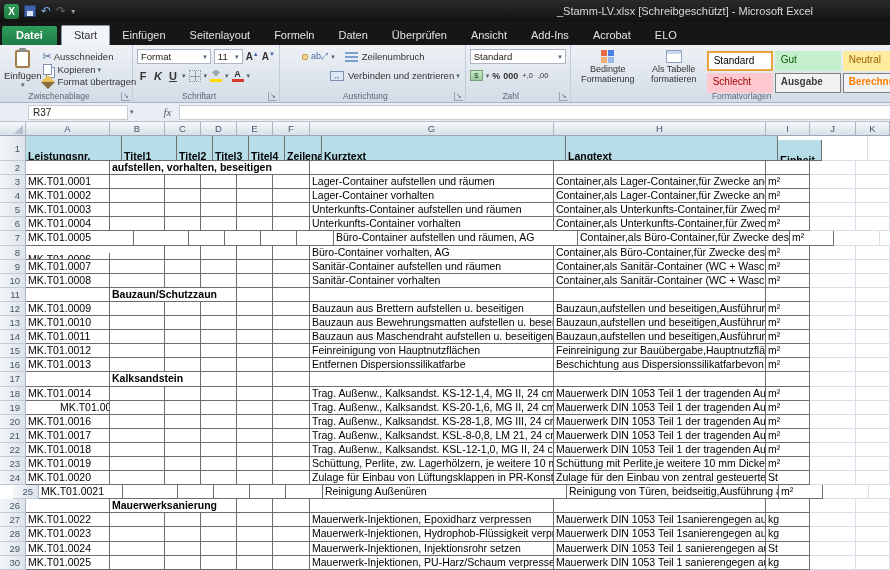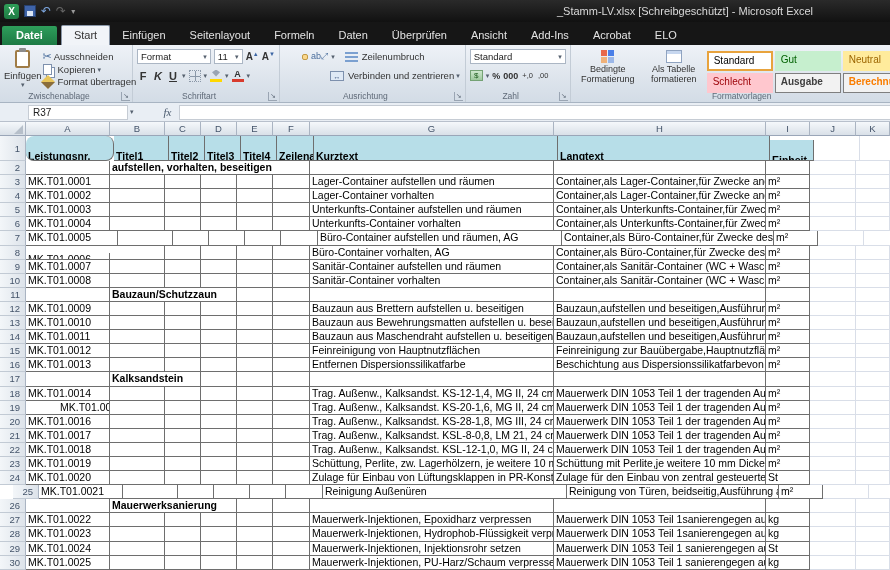--- a/index.html
+++ b/index.html
@@ -270,21 +270,21 @@
         <div class="chcell" style="width: 37px;">F</div>
         <div class="chcell" style="width: 244px;">G</div>
         <div class="chcell" style="width: 212px;">H</div>
         <div class="chcell" style="width: 44px;">I</div>
         <div class="chcell" style="width: 46px;">J</div>
         <div class="chcell" style="width: 34px;">K</div>
       </div>
     <div id="grid">
         <div class="row" style="height: 25px;">
           <div class="rh" style="line-height: 25px;">1</div>
-          <div class="cell hdr" style="width: 88px; line-height: 41px; background: rgb(183, 222, 232); margin-top: 0px; border-radius: 8px;">Leistungsnr.</div>
+          <div class="cell hdr" style="width: 96px; line-height: 41px; background: rgb(183, 222, 232); margin-top: 0px;">Leistungsnr.</div>
           <div class="cell hdr" style="width: 55px; line-height: 41px; background: rgb(183, 222, 232); margin-top: 0px;">Titel1</div>
           <div class="cell hdr" style="width: 36px; line-height: 41px; background: rgb(183, 222, 232); margin-top: 0px;">Titel2</div>
           <div class="cell hdr" style="width: 36px; line-height: 41px; background: rgb(183, 222, 232); margin-top: 0px;">Titel3</div>
           <div class="cell hdr" style="width: 36px; line-height: 41px; background: rgb(183, 222, 232); margin-top: 0px;">Titel4</div>
           <div class="cell hdr" style="width: 37px; line-height: 41px; background: rgb(183, 222, 232); margin-top: 0px;">Zeilenart</div>
           <div class="cell hdr" style="width: 244px; line-height: 41px; background: rgb(183, 222, 232); margin-top: 0px;">Kurztext</div>
           <div class="cell hdr" style="width: 212px; line-height: 41px; background: rgb(183, 222, 232); margin-top: 0px;">Langtext</div>
           <div class="cell hdr" style="width: 44px; line-height: 41px; background: rgb(183, 222, 232); margin-top: 4px;">Einheit</div>
           <div class="cell plain" style="width: 46px; line-height: 24px;"></div>
           <div class="cell plain" style="width: 34px; line-height: 24px;"></div>
@@ -356,21 +356,21 @@
           <div class="cell" style="width: 36px; line-height: 13.1px;"></div>
           <div class="cell" style="width: 37px; line-height: 13.1px;"></div>
           <div class="cell" style="width: 244px; line-height: 13.1px;">Unterkunfts-Container vorhalten</div>
           <div class="cell" style="width: 212px; line-height: 13.1px;">Container,als Unterkunfts-Container,für Zwecke</div>
           <div class="cell" style="width: 44px; line-height: 13.1px;">m²</div>
           <div class="cell plain" style="width: 46px; line-height: 13.1px;"></div>
           <div class="cell plain" style="width: 34px; line-height: 13.1px;"></div>
         </div>
         <div class="row" style="height: 14.1px;">
           <div class="rh" style="line-height: 14.1px;">7</div>
-          <div class="cell" style="width: 92px; line-height: 13.1px;">MK.T01.0005</div>
+          <div class="cell" style="width: 108px; line-height: 13.1px;">MK.T01.0005</div>
           <div class="cell" style="width: 55px; line-height: 13.1px;"></div>
           <div class="cell" style="width: 36px; line-height: 13.1px;"></div>
           <div class="cell" style="width: 36px; line-height: 13.1px;"></div>
           <div class="cell" style="width: 36px; line-height: 13.1px;"></div>
           <div class="cell" style="width: 37px; line-height: 13.1px;"></div>
           <div class="cell" style="width: 244px; line-height: 13.1px;">Büro-Container aufstellen und räumen, AG</div>
           <div class="cell" style="width: 212px; line-height: 13.1px;">Container,als Büro-Container,für Zwecke des AG</div>
           <div class="cell" style="width: 44px; line-height: 13.1px;">m²</div>
           <div class="cell plain" style="width: 46px; line-height: 13.1px;"></div>
           <div class="cell plain" style="width: 34px; line-height: 13.1px;"></div>

